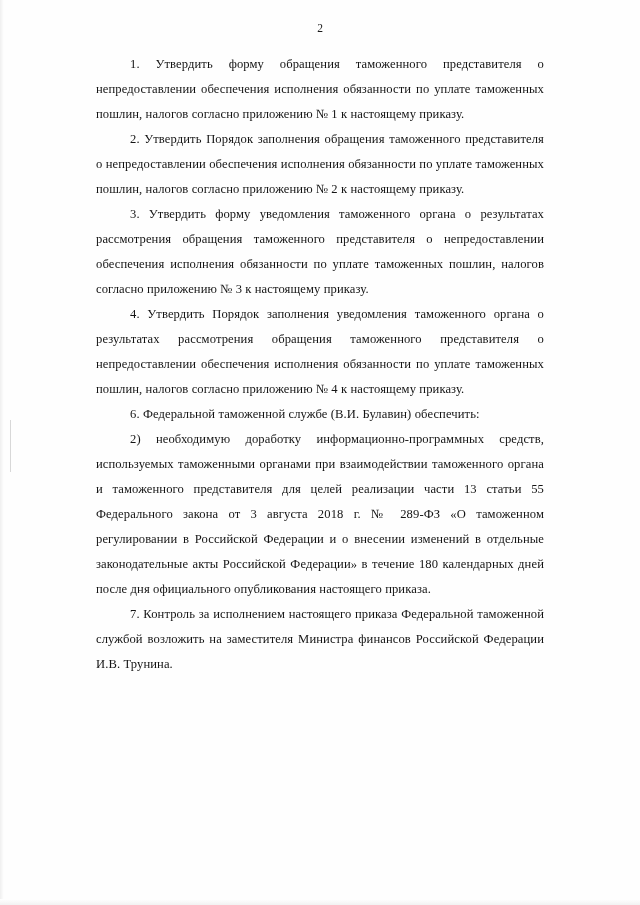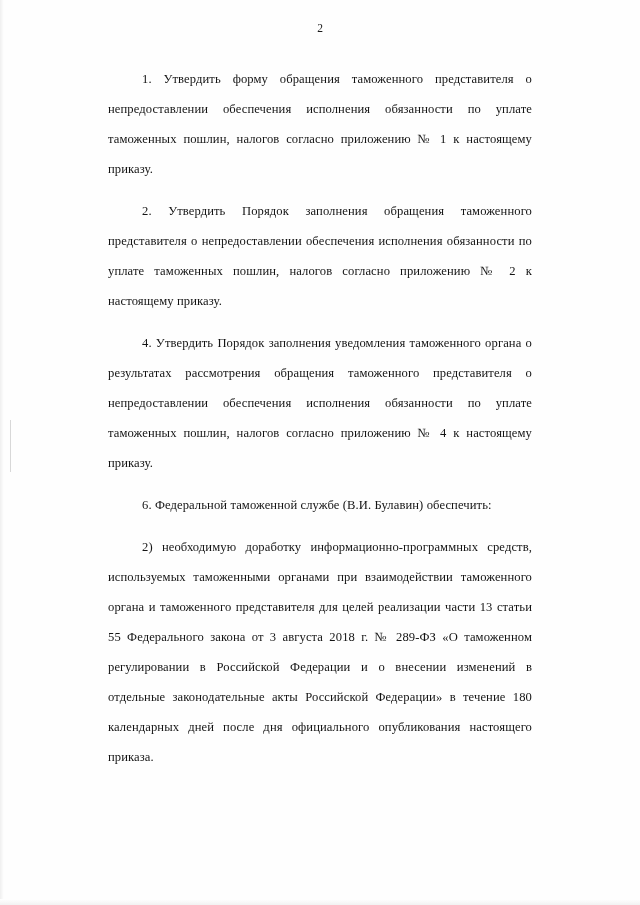--- a/index.html
+++ b/index.html
@@ -26,25 +26,25 @@
     color: #1a1a1a;
   }
   .body-text {
     position: absolute;
     top: 52px;
     left: 96px;
     width: 448px;
   }
   .para {
     font-size: 12.6px;
-    line-height: 30px;
+    line-height: 25px;
     text-align: justify;
     text-justify: inter-word;
     text-indent: 34px;
-    margin: 12px;
+    margin: 0;
     color: #141414;
     letter-spacing: 0.1px;
   }
   .para.sub {
     text-indent: 34px;
   }
   
   .margin-mark {
     position: absolute;
     left: 10px;
@@ -77,18 +77,20 @@
 
   <div class="edge-shadow-left"></div>
   <div class="edge-shadow-bottom"></div>
   <div class="margin-mark"></div>
 
   <div class="page-number">2</div>
 
   <div class="body-text">
     <p class="para">1. Утвердить форму обращения таможенного представителя о непредоставлении обеспечения исполнения обязанности по уплате таможенных пошлин, налогов согласно приложению № 1 к настоящему приказу.</p>
     <p class="para">2. Утвердить Порядок заполнения обращения таможенного представителя о непредоставлении обеспечения исполнения обязанности по уплате таможенных пошлин, налогов согласно приложению № 2 к настоящему приказу.</p>
+    <p class="para">3. Утвердить форму уведомления таможенного органа о результатах рассмотрения обращения таможенного представителя о непредоставлении обеспечения исполнения обязанности по уплате таможенных пошлин, налогов согласно приложению № 3 к настоящему приказу.</p>
     <p class="para">4. Утвердить Порядок заполнения уведомления таможенного органа о результатах рассмотрения обращения таможенного представителя о непредоставлении обеспечения исполнения обязанности по уплате таможенных пошлин, налогов согласно приложению № 4 к настоящему приказу.</p>
     <p class="para">6. Федеральной таможенной службе (В.И. Булавин) обеспечить:</p>
     <p class="para sub">2) необходимую доработку информационно-программных средств, используемых таможенными органами при взаимодействии таможенного органа и таможенного представителя для целей реализации части 13 статьи 55 Федерального закона от 3 августа 2018 г. № 289-ФЗ «О таможенном регулировании в Российской Федерации и о внесении изменений в отдельные законодательные акты Российской Федерации» в течение 180 календарных дней после дня официального опубликования настоящего приказа.</p>
+    <p class="para">7. Контроль за исполнением настоящего приказа Федеральной таможенной службой возложить на заместителя Министра финансов Российской Федерации И.В. Трунина.</p>
   </div>
 
 </div>
 
 </body></html>

